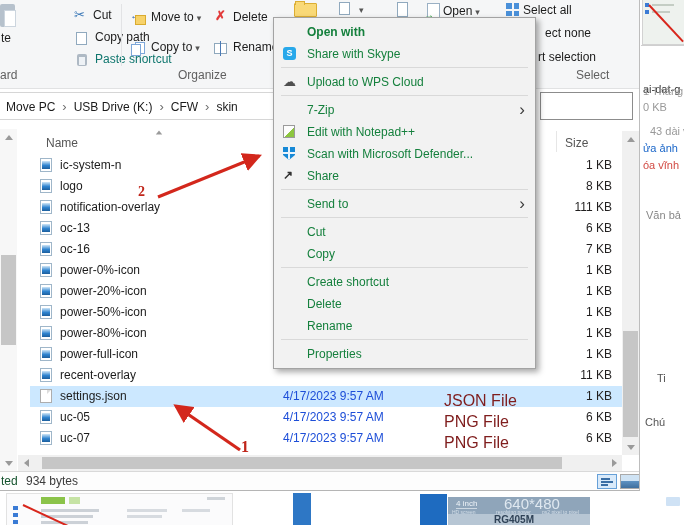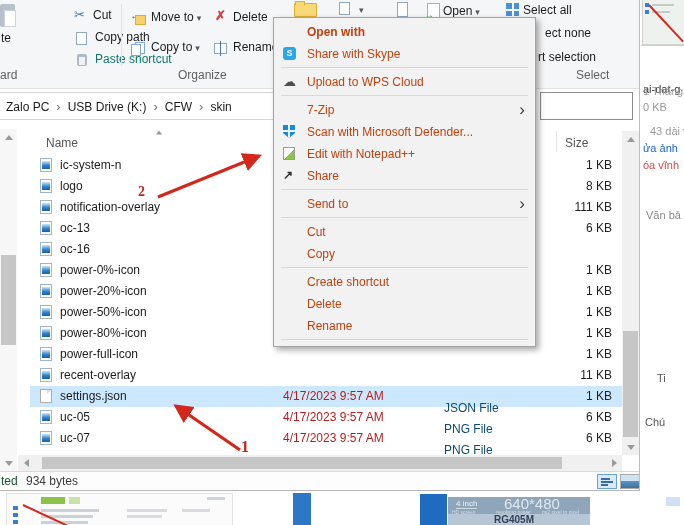--- a/index.html
+++ b/index.html
@@ -56,41 +56,41 @@
   .tri-lf{width:0;height:0;border-top:4px solid transparent;border-bottom:4px solid transparent;border-right:5px solid #9a9a9a}
   .tri-rt{width:0;height:0;border-top:4px solid transparent;border-bottom:4px solid transparent;border-left:5px solid #9a9a9a}
 
   .row{position:absolute;left:30px;width:592px;height:21px}
   .row.sel{background:#cce8ff}
   .ficon{position:absolute;left:10px;top:3px;width:12px;height:14px;background:#fff;border:1px solid #9fb6c9;box-sizing:border-box}
   .ficon.png::after{content:"";position:absolute;left:1px;top:2px;width:8px;height:8px;background:linear-gradient(180deg,#cfe6f7 0%,#2f84d0 55%,#1c5f9e 100%)}
   .ficon.json{border-color:#adadad}
   .ficon.json::after{content:"";position:absolute;right:0;top:0;width:0;height:0;border-left:4px solid #dcdcdc;border-bottom:4px solid transparent}
   .fname{position:absolute;left:30px;top:3px;font-size:12px;white-space:nowrap}
-  .fdate{position:absolute;left:253px;top:3px;font-size:12px;color:#b91c1c;white-space:nowrap}
-  .ftype{position:absolute;left:414px;top:15px;font-size:12px;color:#0c4a6e;white-space:nowrap}
+  .fdate{position:absolute;left:253px;top:3px;font-size:12px;color:#1d4ed8;white-space:nowrap}
+  .ftype{position:absolute;left:414px;top:6px;font-size:16px;color:#7f1d1d;white-space:nowrap}
   .fsize{position:absolute;left:470px;top:3px;width:112px;font-size:12px;color:#211f1f;text-align:right;white-space:nowrap}
 
   
   .sbar{position:absolute;background:#f0f0f0}
   .sthumb{position:absolute;background:#c6c6c6}
   .sarrow{position:absolute;display:flex;align-items:center;justify-content:center;width:17px;height:16px}
 
   
   .status{position:absolute;left:0;top:471px;width:640px;height:19px;background:#fdfdfd;border-top:1px solid #d9d9d9;box-sizing:border-box}
   .viewbtn{position:absolute;width:20px;height:15px;box-sizing:border-box}
   .vb-details{background:#d9eafa;border:1px solid #66a0d8}
   .vb-details i{position:absolute;left:3px;background:#3a6ea5;height:2px}
   .vb-thumbs{background:linear-gradient(180deg,#cfe3f4 0%,#cfe3f4 45%,#5e93c4 45%,#3f6f9e 100%);border:1px solid #a9a9a9}
 
   
   .cmenu{position:absolute;left:273px;top:17px;width:263px;background:#f2f2f2;border:1px solid #a3a3a3;
          box-shadow:3px 3px 6px rgba(0,0,0,.35);box-sizing:border-box;padding:3px 0;z-index:30}
   .mi{position:relative;height:22px}
-  .mi .ml{position:absolute;left:33px;top:4px;font-size:12px;color:#c2410c;white-space:nowrap}
+  .mi .ml{position:absolute;left:33px;top:4px;font-size:12px;color:#15803d;white-space:nowrap}
   .mi .ml.bold{font-weight:bold}
   .mi .micon{position:absolute;left:9px;top:4px}
   .mi .sub{position:absolute;right:10px;top:1px;font-size:17px;color:#3d3d3d}
   .msep{height:1px;background:#d9d9d9;margin:2px 7px 3px 7px}
   .skype{width:13px;height:13px;border-radius:3px;background:#28a8ea;color:#fff;font-size:9px;font-weight:bold;text-align:center;line-height:13px}
   .zalo{width:13px;height:13px;border-radius:50%;background:#fff;border:1px solid #0e62d1;color:#0e62d1;font-size:5px;font-weight:bold;text-align:center;line-height:12px;box-sizing:border-box}
   .cloudi{font-size:13px;color:#4f4f4f;line-height:13px}
   .nppi{width:12px;height:13px;background:linear-gradient(135deg,#fdfdfd 55%,#8dc63f 55%);border:1px solid #9a9a9a;box-sizing:border-box}
   .defi{width:12px;height:13px;background:#1789d6;clip-path:polygon(0 0,100% 0,100% 62%,50% 100%,0 62%);position:relative}
   .defi::before{content:"";position:absolute;left:5px;top:0;width:2px;height:100%;background:#eaf4fc}
@@ -162,21 +162,21 @@
 
     <span class="selalli" style="left:506px;top:3px"></span>
     <span class="t" style="left:523px;top:3px">Select all</span>
     <span class="t" style="left:545px;top:26px">ect none</span>
     <span class="t" style="left:538px;top:50px">rt selection</span>
     <span class="grp" style="left:576px;top:68px">Select</span>
   </div>
 
   <div class="addrbox"></div>
   <div class="crumb">
-    <span class="ci">Zalo PC</span>
+    <span class="ci">Move PC</span>
     <span class="cs">›</span>
     <span class="ci">USB Drive (K:)</span>
     <span class="cs">›</span>
     <span class="ci">CFW</span>
     <span class="cs">›</span>
     <span class="ci">skin</span>
   </div>
   <input class="searchbox" value="" style="">
 
   <span class="hdr" style="left:46px;top:136px">Name</span>
@@ -200,20 +200,21 @@
     <span class="fsize">111 KB</span>
   </div>
   <div class="row" style="top:218px">
     <span class="ficon png"></span>
     <span class="fname">oc-13</span>
     <span class="fsize">6 KB</span>
   </div>
   <div class="row" style="top:239px">
     <span class="ficon png"></span>
     <span class="fname">oc-16</span>
+    <span class="fsize">7 KB</span>
   </div>
   <div class="row" style="top:260px">
     <span class="ficon png"></span>
     <span class="fname">power-0%-icon</span>
     <span class="fsize">1 KB</span>
   </div>
   <div class="row" style="top:281px">
     <span class="ficon png"></span>
     <span class="fname">power-20%-icon</span>
     <span class="fsize">1 KB</span>
@@ -314,28 +315,28 @@
   <div class="mi">
     <span class="micon cloudi">☁</span>
     <span class="ml">Upload to WPS Cloud</span>
   </div>
   <div class="msep"></div>
   <div class="mi">
     <span class="ml">7-Zip</span>
     <span class="sub">›</span>
   </div>
   <div class="mi">
+    <span class="micon nppi"></span>
+    <span class="ml">Edit with Notepad++</span>
+  </div>
+  <div class="mi">
     <span class="micon defi"></span>
     <span class="ml">Scan with Microsoft Defender...</span>
   </div>
   <div class="mi">
-    <span class="micon nppi"></span>
-    <span class="ml">Edit with Notepad++</span>
-  </div>
-  <div class="mi">
     <span class="micon sharei">↗</span>
     <span class="ml">Share</span>
   </div>
   <div class="msep"></div>
   <div class="mi">
     <span class="ml">Send to</span>
     <span class="sub">›</span>
   </div>
   <div class="msep"></div>
   <div class="mi">
@@ -348,20 +349,23 @@
   <div class="mi">
     <span class="ml">Create shortcut</span>
   </div>
   <div class="mi">
     <span class="ml">Delete</span>
   </div>
   <div class="mi">
     <span class="ml">Rename</span>
   </div>
   <div class="msep"></div>
+  <div class="mi">
+    <span class="ml">Properties</span>
+  </div>
 </div>
 
 <div class="bgpanel">
   <div class="bgthumb" style="left:642px;top:0;width:42px;height:44px;background:#eef2ee;border:1px solid #d2d2d2;border-top:none">
     <span class="abs" style="left:2px;top:3px;width:4px;height:4px;background:#3a7bd5"></span>
     <span class="abs" style="left:2px;top:10px;width:4px;height:4px;background:#3a7bd5"></span>
     <span class="abs" style="left:9px;top:4px;width:22px;height:2px;background:#c4cdc4"></span>
     <span class="abs" style="left:9px;top:11px;width:18px;height:2px;background:#c4cdc4"></span>
     <span class="redline" style="left:6px;top:4px;width:50px;transform:rotate(47deg)"></span>
   </div>

